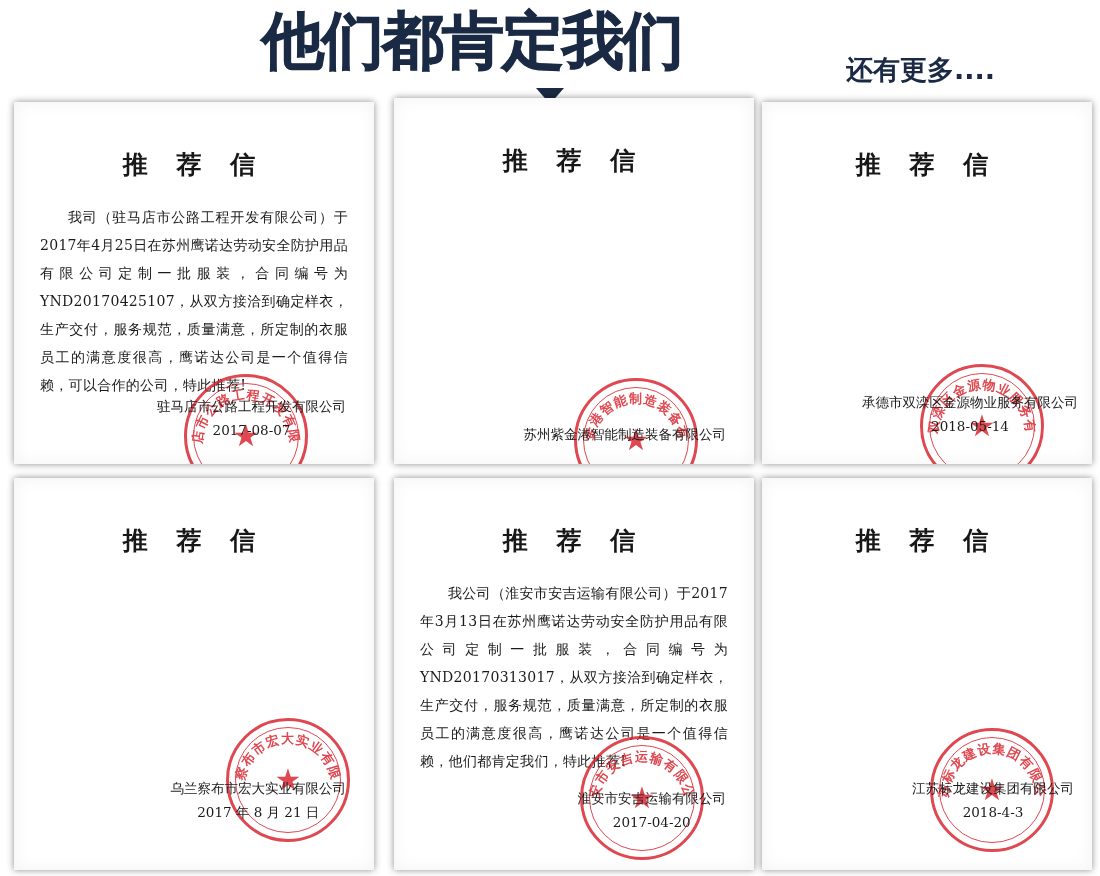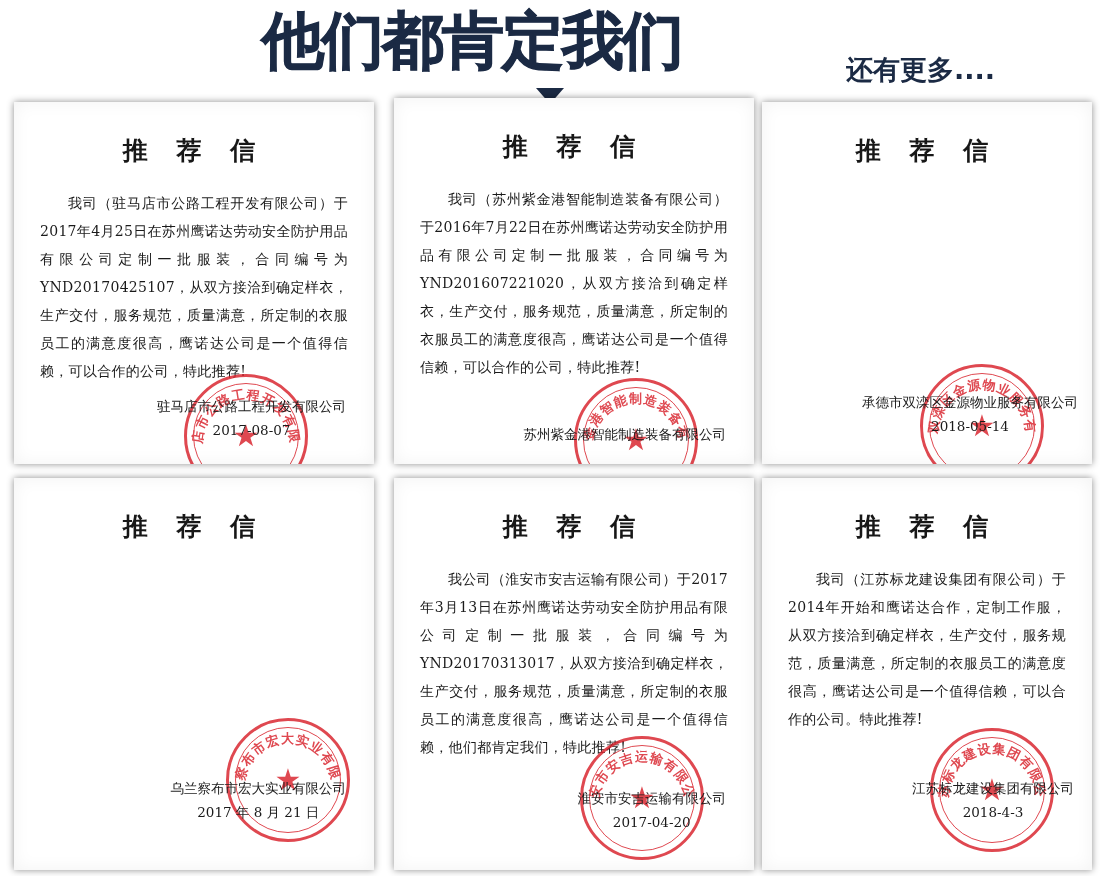--- a/index.html
+++ b/index.html
@@ -79,21 +79,21 @@
     box-shadow: inset 0 0 18px rgba(0,0,0,0.05);
     pointer-events: none;
   }
   .letter .title {
     text-align: center;
     font-family: "DejaVu Serif", serif;
     font-weight: bold;
     font-size: 25px;
     letter-spacing: 10px;
     color: #171717;
-    margin-top: 32px;
+    margin-top: 46px;
   }
   .letter .body {
     margin: 22px 26px 0 26px;
     font-family: "DejaVu Serif", serif;
     font-size: 14px;
     line-height: 28px;
     color: #1a1a1a;
     text-align: justify;
     text-indent: 28px;
     letter-spacing: 0.3px;
@@ -177,21 +177,20 @@
         <div class="star">★</div>
       </div>
       <div class="sign" style="bottom:22px;">
         <span class="company">驻马店市公路工程开发有限公司</span>
         <span class="date">2017-08-07</span>
       </div>
     </div>
 
     <div class="letter" style="left:394px; top:0px; width:360px; height:366px;">
       <div class="title">推 荐 信</div>
-      <div class="body">我司（苏州紫金港智能制造装备有限公司）于2016年7月22日在苏州鹰诺达劳动安全防护用品有限公司定制一批服装，合同编号为YND201607221020，从双方接洽到确定样衣，生产交付，服务规范，质量满意，所定制的衣服员工的满意度很高，鹰诺达公司是一个值得信赖，可以合作的公司，特此推荐!</div>
       <div class="stamp" style="left:180px; top:280px;">
         <div class="ring"></div>
         <svg class="arc" viewBox="0 0 118 118">
           <path id="arc2" d="M 15,66 A 44,44 0 1 1 103,66" fill="none"></path>
           <text><textPath href="#arc2" startOffset="50%" text-anchor="middle">苏州紫金港智能制造装备有限公司</textPath></text>
         </svg>
         <div class="star">★</div>
       </div>
       <div class="sign" style="bottom:18px;">
         <span class="company">苏州紫金港智能制造装备有限公司</span>
@@ -242,21 +241,20 @@
         <div class="star">★</div>
       </div>
       <div class="sign" style="bottom:36px;">
         <span class="company">淮安市安吉运输有限公司</span>
         <span class="date">2017-04-20</span>
       </div>
     </div>
 
     <div class="letter" style="left:762px; top:380px; width:330px; height:392px;">
       <div class="title">推 荐 信</div>
-      <div class="body">我司（江苏标龙建设集团有限公司）于2014年开始和鹰诺达合作，定制工作服，从双方接洽到确定样衣，生产交付，服务规范，质量满意，所定制的衣服员工的满意度很高，鹰诺达公司是一个值得信赖，可以合作的公司。特此推荐!</div>
       <div class="stamp" style="left:168px; top:250px;">
         <div class="ring"></div>
         <svg class="arc" viewBox="0 0 118 118">
           <path id="arc6" d="M 15,66 A 44,44 0 1 1 103,66" fill="none"></path>
           <text><textPath href="#arc6" startOffset="50%" text-anchor="middle">江苏标龙建设集团有限公司</textPath></text>
         </svg>
         <div class="star">★</div>
       </div>
       <div class="sign" style="bottom:46px; right:18px;">
         <span class="company">江苏标龙建设集团有限公司</span>

